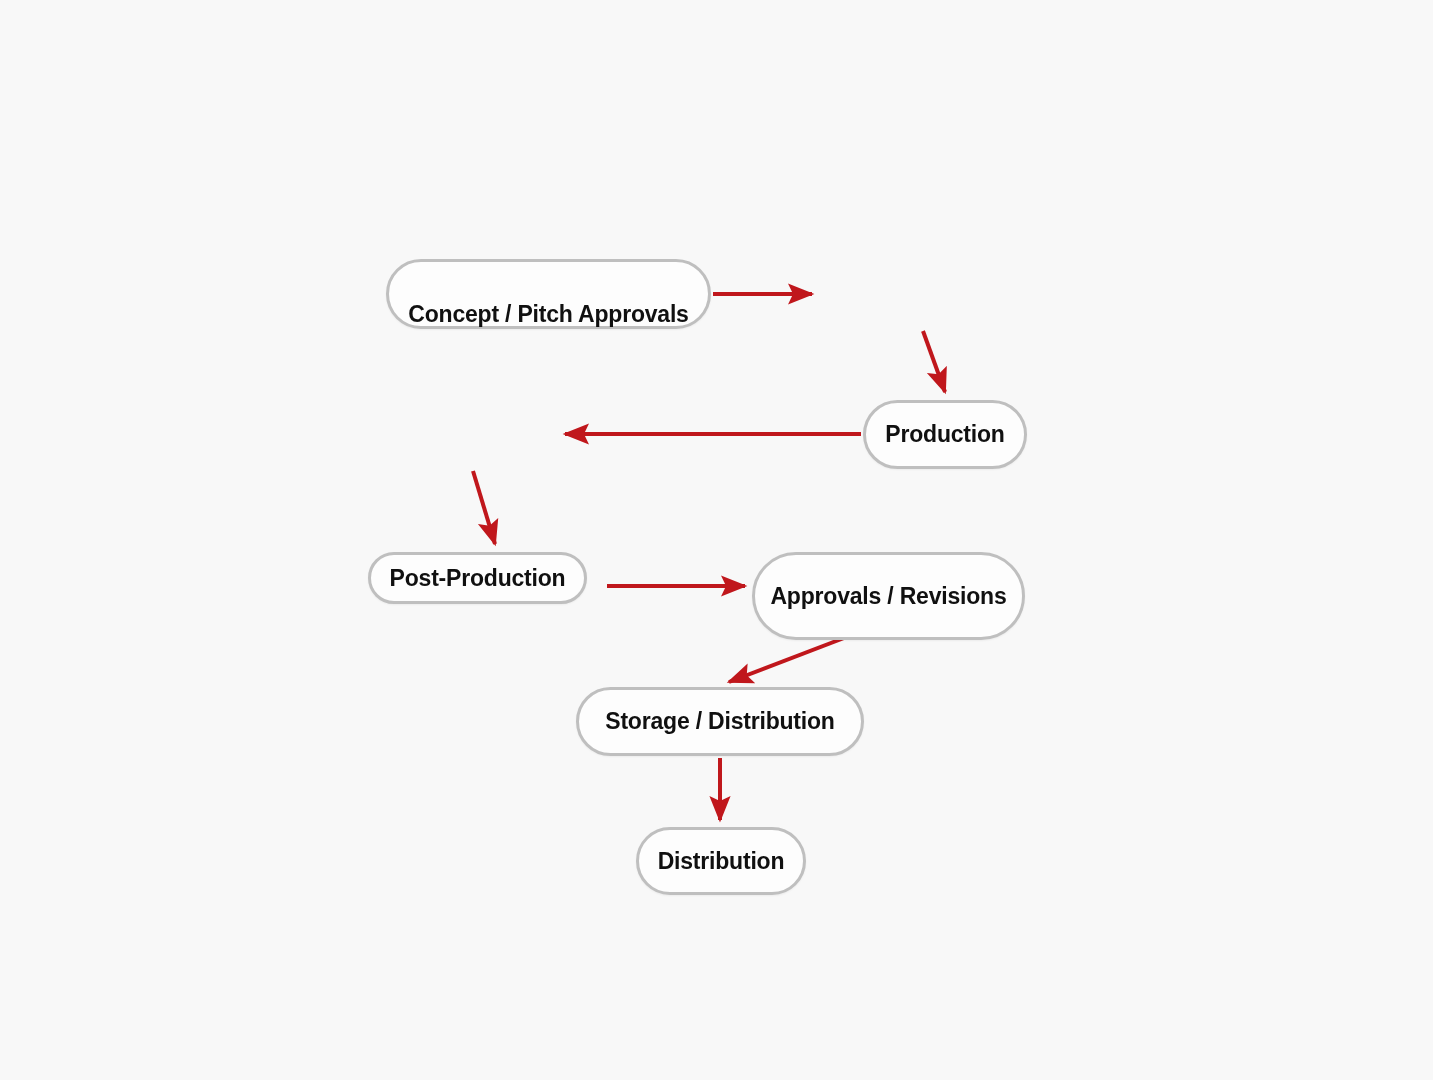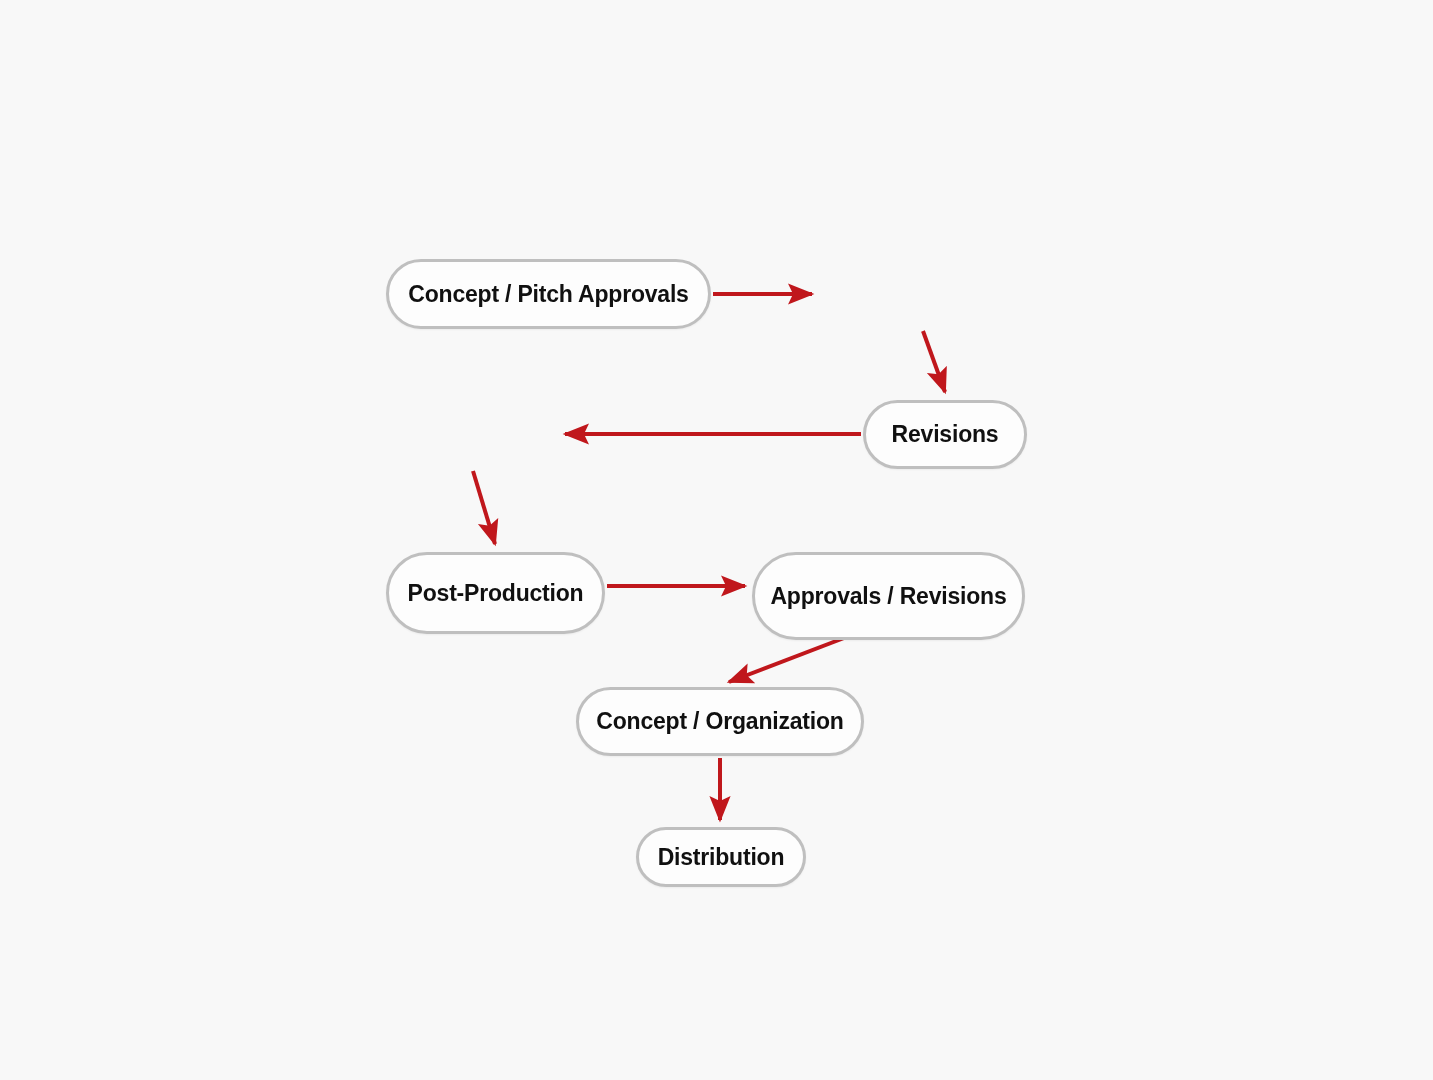--- a/index.html
+++ b/index.html
@@ -44,28 +44,28 @@
   .node-label {
     font-family: "Liberation Sans", sans-serif;
     font-weight: bold;
     font-size: 23px;
     color: #101010;
     white-space: nowrap;
     letter-spacing: -0.2px;
     line-height: 1;
   }
   
-  #node-concept        { left: 386px;  top: 259px; width: 325px; height: 70px; }
+  #node-concept        { left: 386px;  top: 259px; width: 325px; height: 70px; align-items: flex-end; }
   #node-preproduction  { left: 820px;  top: 259px; width: 207px; height: 70px; }
   #node-production     { left: 863px;  top: 400px; width: 164px; height: 69px; }
   #node-postqueue      { left: 386px;  top: 400px; width: 171px; height: 69px; }
-  #node-postproduction { left: 386px;  top: 552px; width: 219px; height: 82px; }
+  #node-postproduction { left: 368px;  top: 552px; width: 219px; height: 52px; }
   #node-approvals      { left: 752px;  top: 552px; width: 273px; height: 88px; }
   #node-storage        { left: 576px;  top: 687px; width: 288px; height: 69px; }
-  #node-distribution   { left: 636px;  top: 827px; width: 170px; height: 60px; }
+  #node-distribution   { left: 636px;  top: 827px; width: 170px; height: 68px; }
 </style>
 </head>
 <body>
 
 <div id="diagram-canvas">
 
   <svg id="edge-layer" viewBox="0 0 1433 1080" width="1433" height="1080" xmlns="http://www.w3.org/2000/svg">
     <defs>
       <marker id="arrowhead" markerWidth="7" markerHeight="7" refX="6.0" refY="3.0" orient="auto" markerUnits="strokeWidth">
         <path d="M0,0.35 L6.6,3 L0,5.65 L1.25,3 Z" fill="#c0171c"></path>
@@ -82,33 +82,33 @@
       <line x1="720" y1="758" x2="720" y2="820"></line>
     </g>
   </svg>
 
   <div class="node" id="node-concept">
     <span class="node-label">Concept / Pitch Approvals</span>
   </div>
 
 
   <div class="node" id="node-production">
-    <span class="node-label">Revisions</span>
+    <span class="node-label">Production</span>
   </div>
 
 
   <div class="node" id="node-postproduction">
     <span class="node-label">Post-Production</span>
   </div>
 
   <div class="node" id="node-approvals">
     <span class="node-label">Approvals / Revisions</span>
   </div>
 
   <div class="node" id="node-storage">
-    <span class="node-label">Concept / Organization</span>
+    <span class="node-label">Storage / Distribution</span>
   </div>
 
   <div class="node" id="node-distribution">
     <span class="node-label">Distribution</span>
   </div>
 
 </div>
 
 </body></html>

